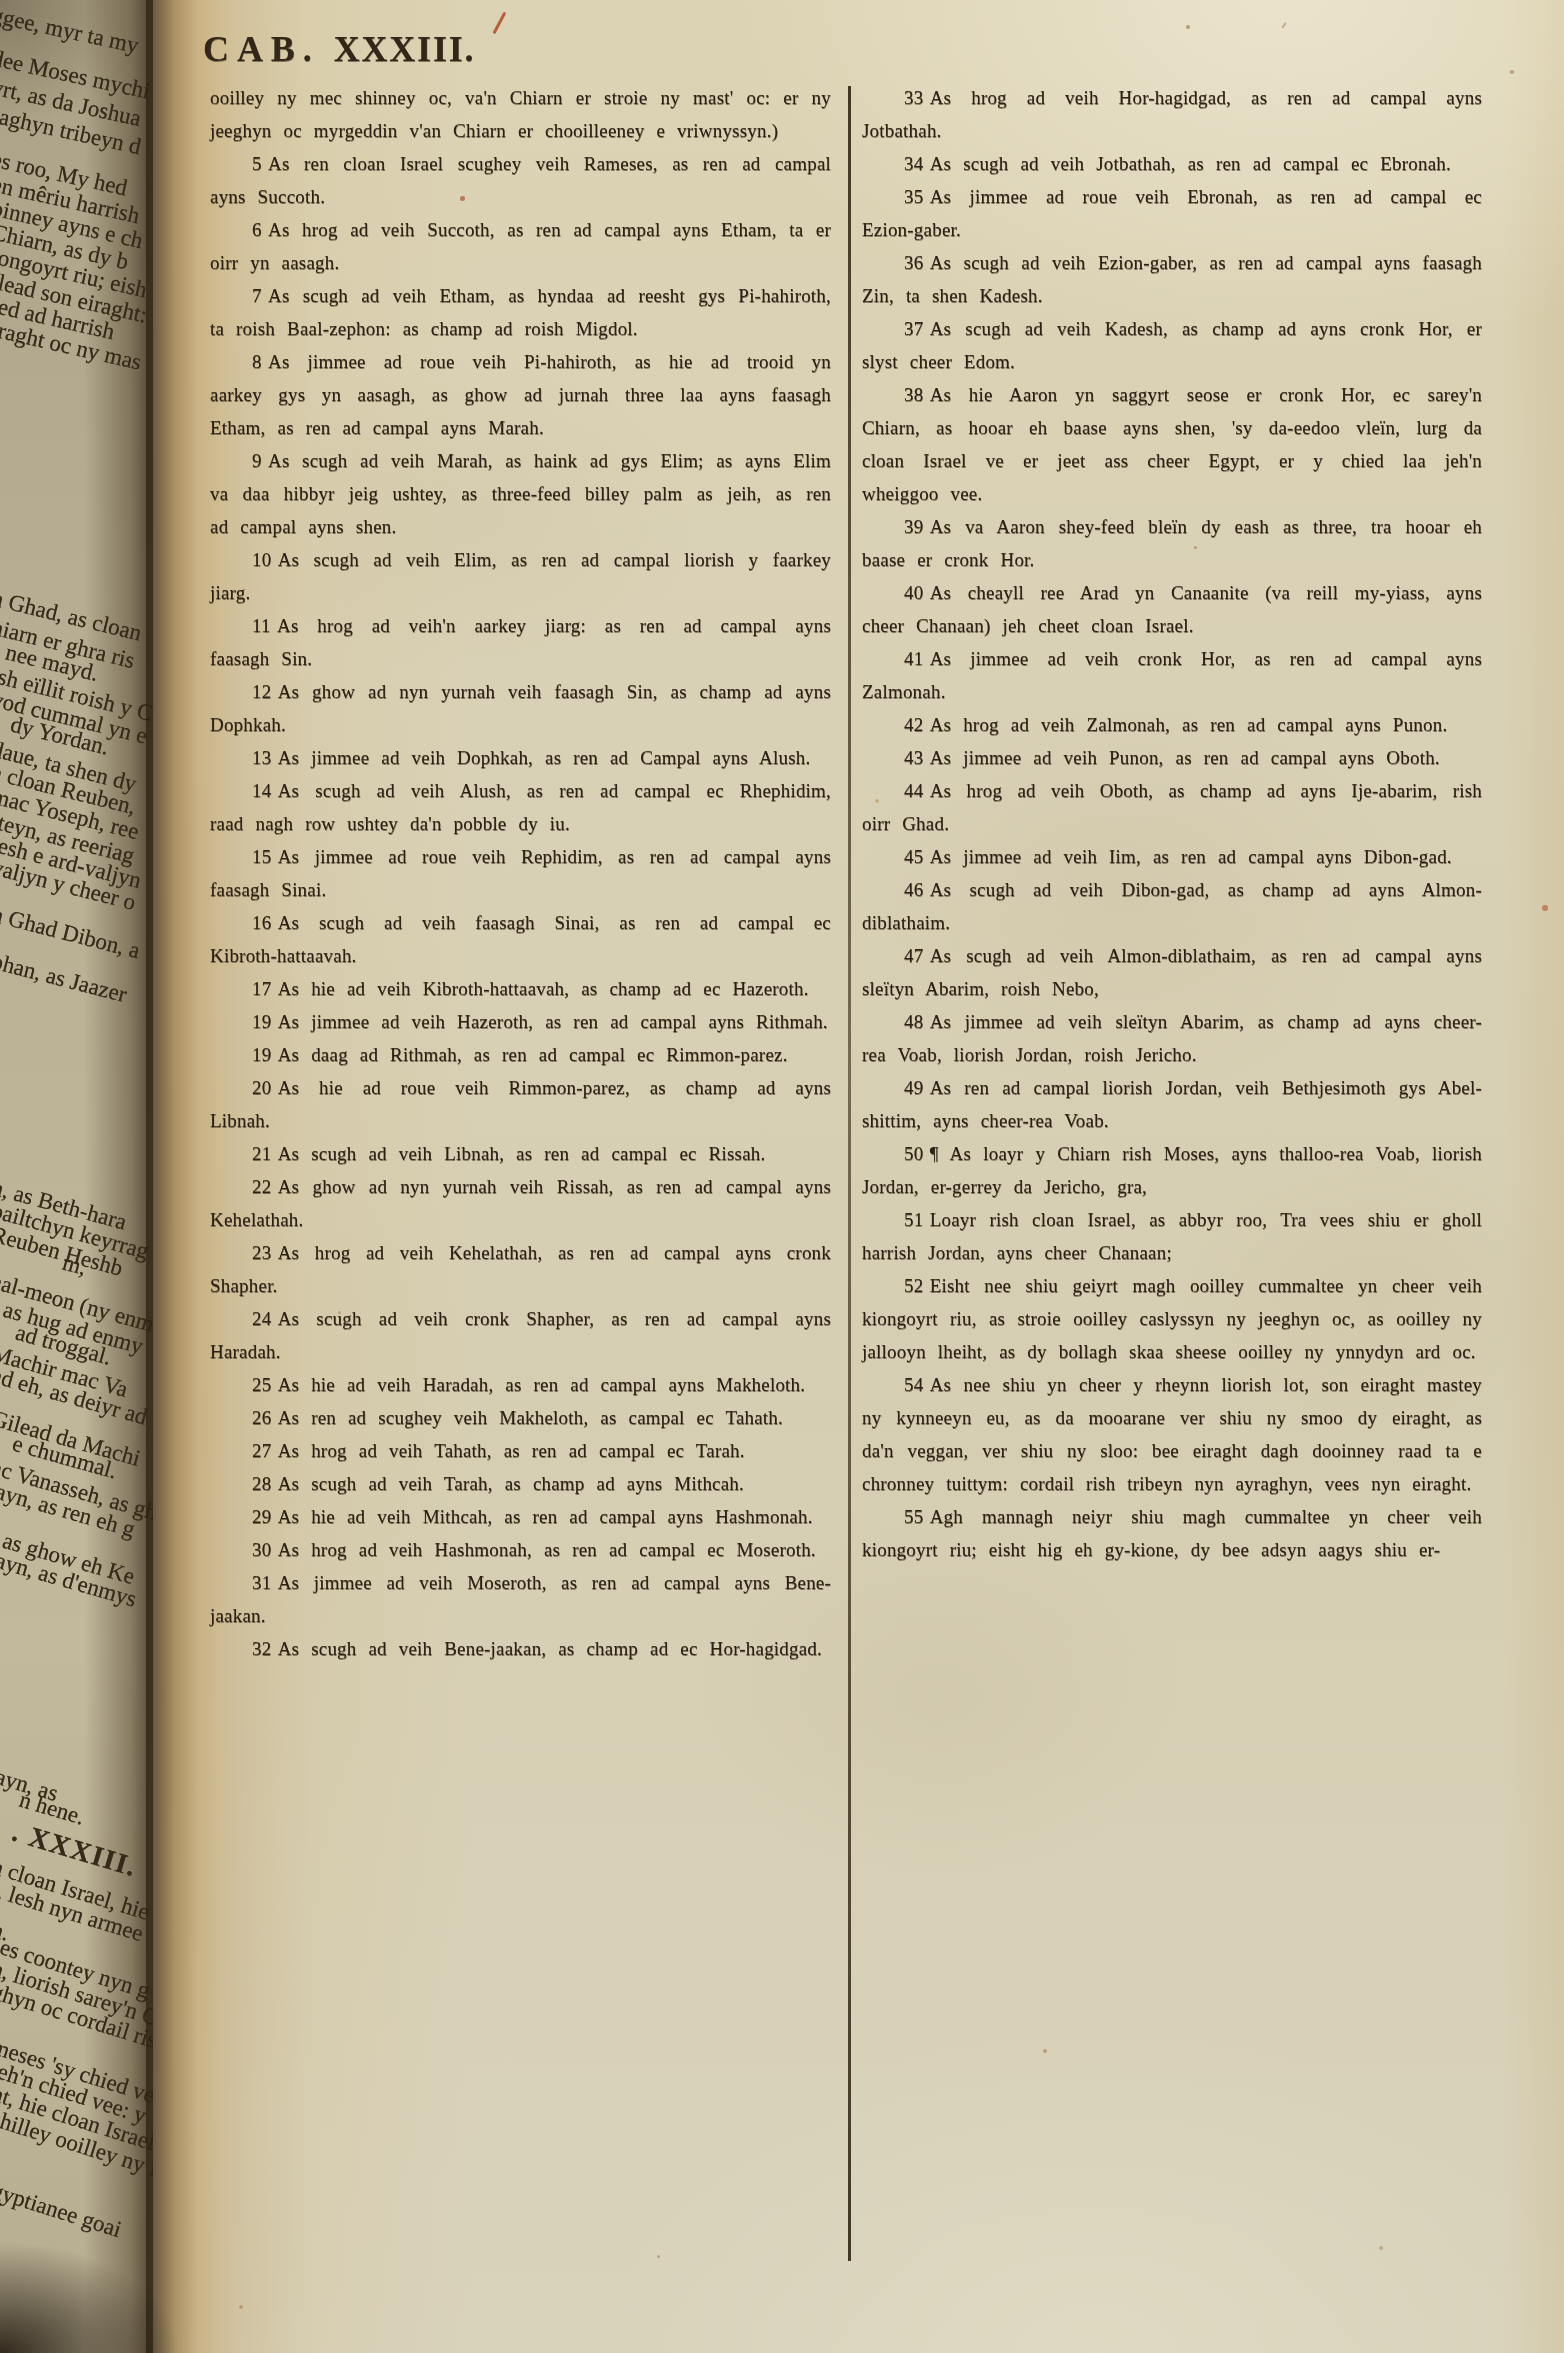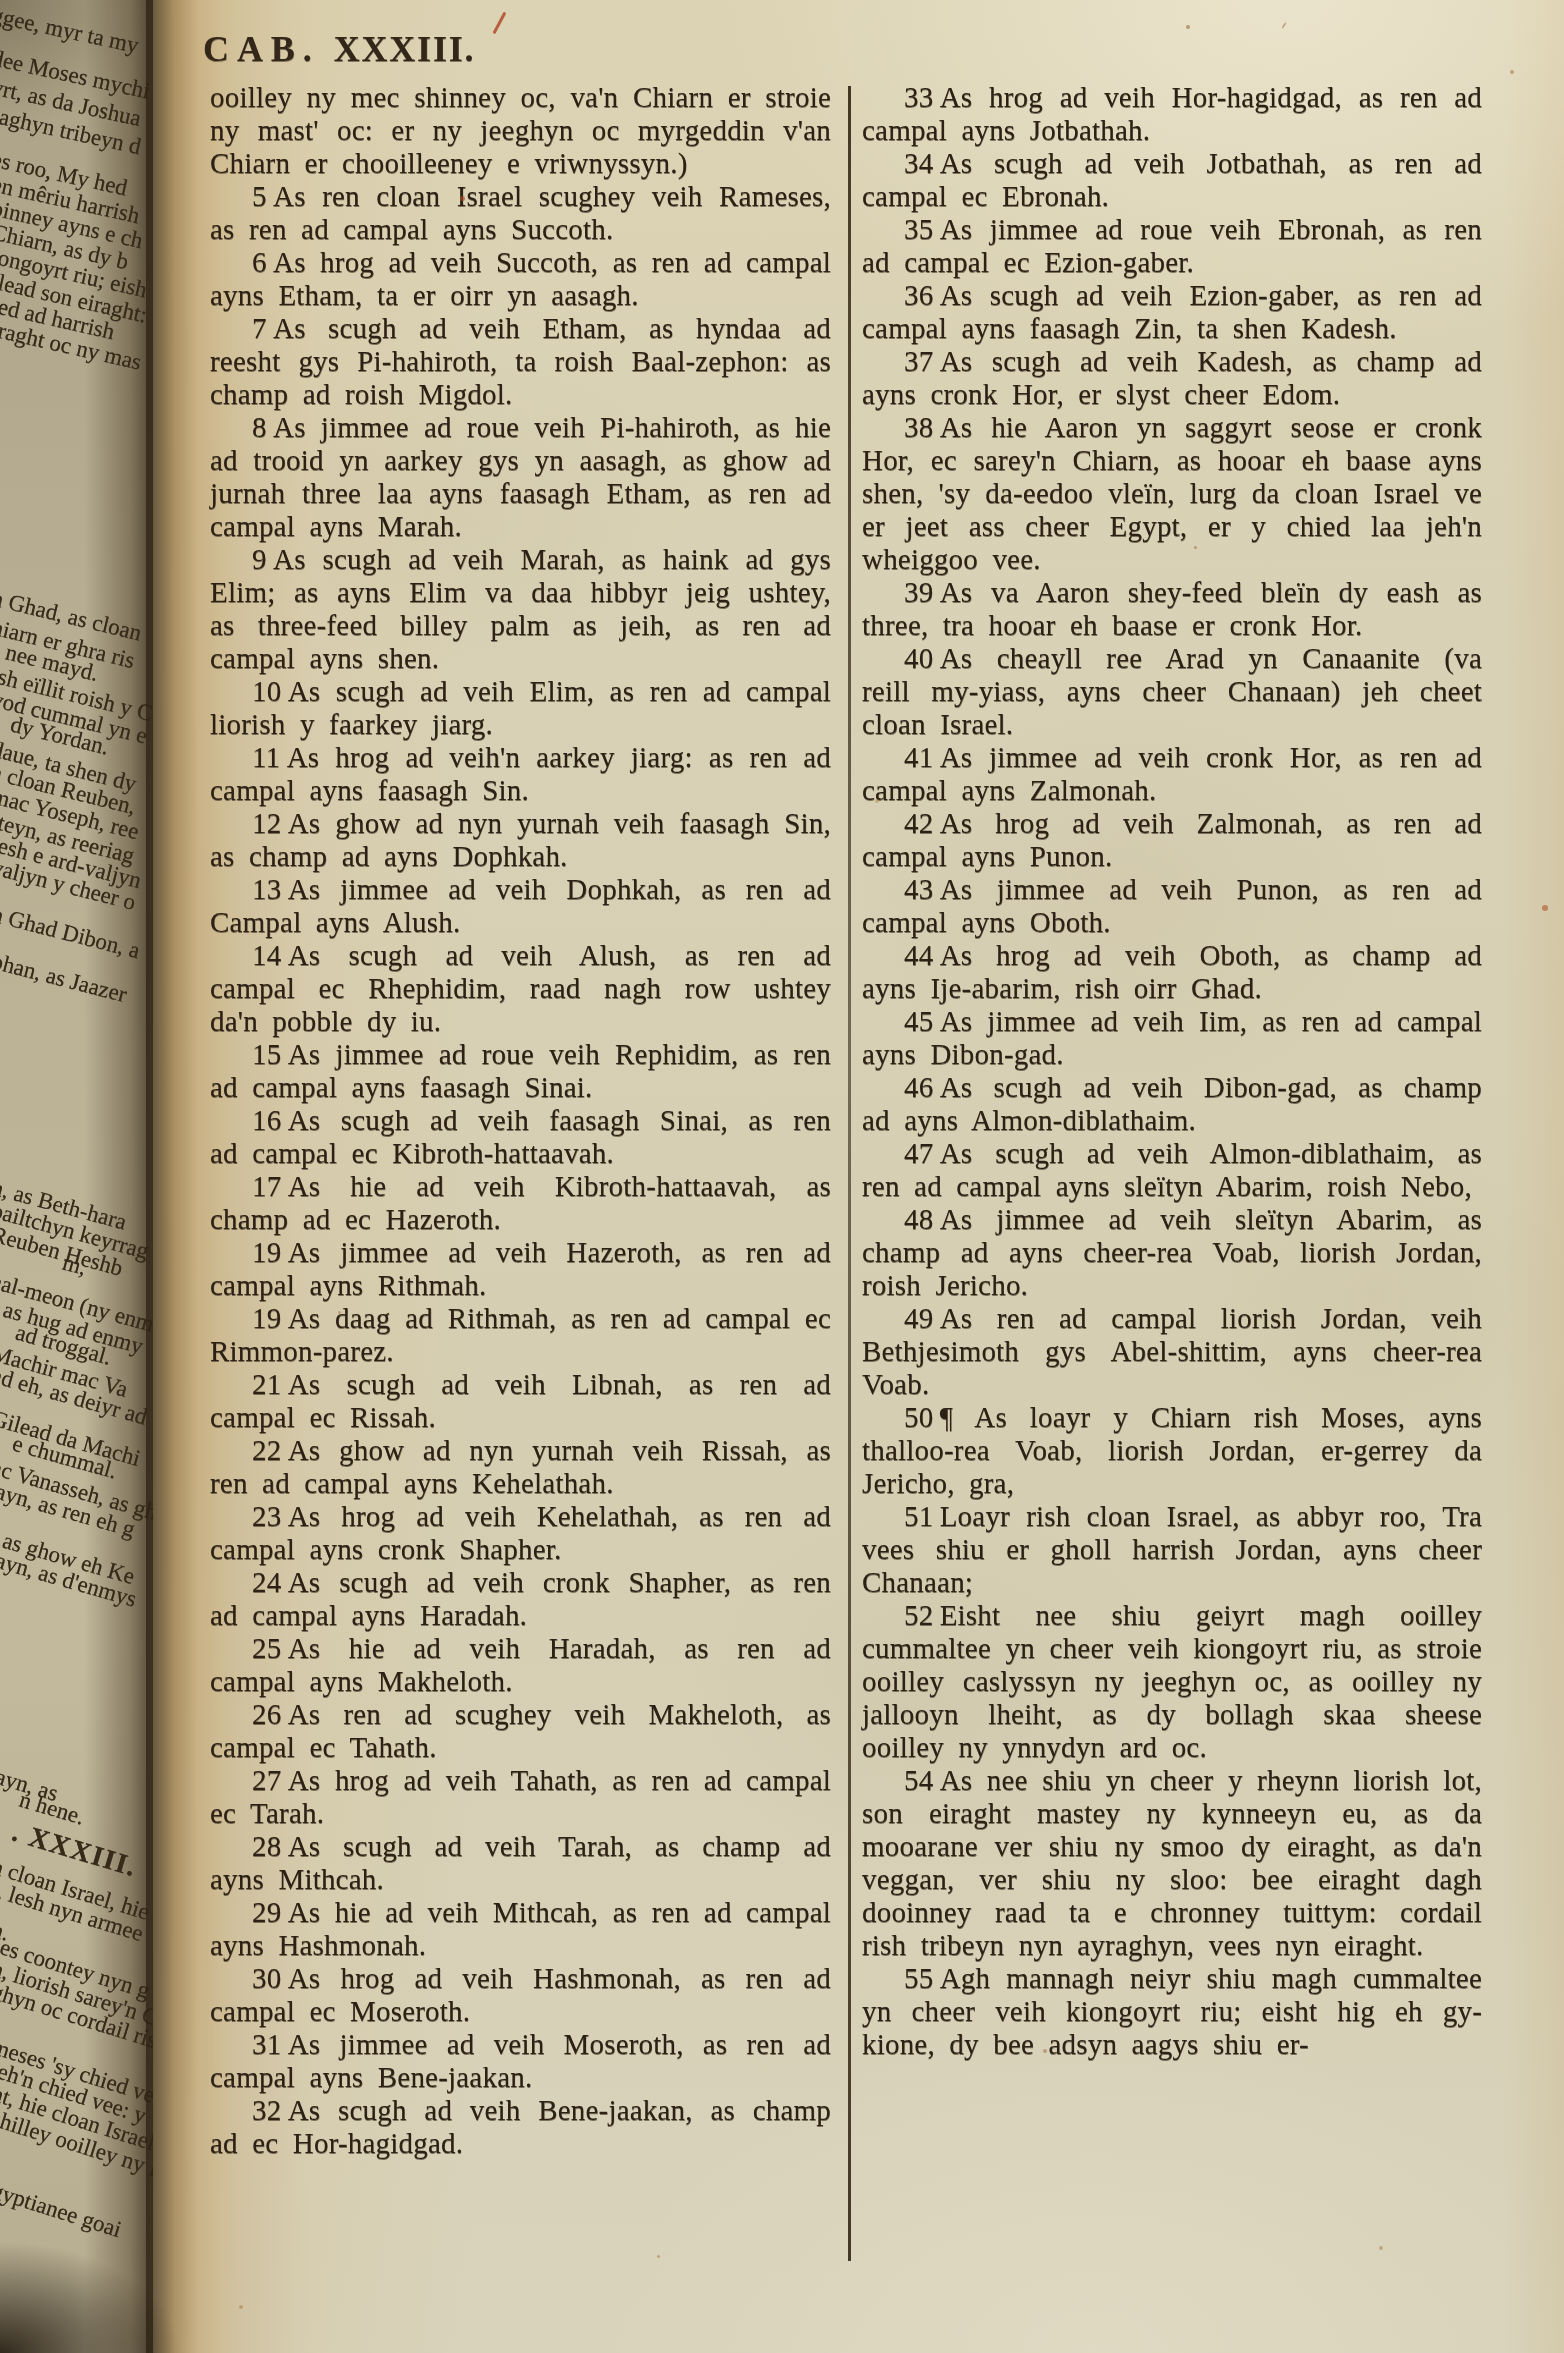--- a/index.html
+++ b/index.html
@@ -37,21 +37,21 @@
   
   .header{position:absolute;left:203px;top:28px;width:1344px;text-align:left;
           font-size:36px;font-weight:bold;color:#33271a;
           text-shadow:0.3px 0.5px 0.6px rgba(45,32,18,.5);}
   .header .cab{letter-spacing:.22em;}
   .header .chap{letter-spacing:.05em;margin-left:14px;}
 
   .col{position:absolute;top:81px;}
   #col-left{left:210px;width:621px;}
   #col-right{left:862px;width:620px;}
-  .verse{margin:0;text-align:justify;text-indent:42px;font-size:29px;line-height:33px;
+  .verse{margin:0;text-align:justify;text-indent:42px;font-size:19px;line-height:33px;
          color:#2c2114;letter-spacing:0.2px;word-spacing:7px;
          text-shadow:0.3px 0.5px 0.6px rgba(45,32,18,.55);}
   .verse.cont{text-indent:0;}
   .vnum{padding-right:6.3px;}
 
   .divider{position:absolute;left:848px;top:86px;width:3.1px;height:2175px;
            background:linear-gradient(180deg, rgba(50,38,20,.9), rgba(50,38,20,.6) 45%,
            rgba(50,38,20,.9));filter:blur(0.3px);}
 
   
@@ -151,20 +151,21 @@
       <p class="verse"><span class="vnum">10</span><span>As scugh ad veih Elim, as ren ad campal liorish y faarkey jiarg.</span></p>
       <p class="verse"><span class="vnum">11</span><span>As hrog ad veih'n aarkey jiarg: as ren ad campal ayns faasagh Sin.</span></p>
       <p class="verse"><span class="vnum">12</span><span>As ghow ad nyn yurnah veih faasagh Sin, as champ ad ayns Dophkah.</span></p>
       <p class="verse"><span class="vnum">13</span><span>As jimmee ad veih Dophkah, as ren ad Campal ayns Alush.</span></p>
       <p class="verse"><span class="vnum">14</span><span>As scugh ad veih Alush, as ren ad campal ec Rhephidim, raad nagh row ushtey da'n pobble dy iu.</span></p>
       <p class="verse"><span class="vnum">15</span><span>As jimmee ad roue veih Rephidim, as ren ad campal ayns faasagh Sinai.</span></p>
       <p class="verse"><span class="vnum">16</span><span>As scugh ad veih faasagh Sinai, as ren ad campal ec Kibroth-hattaavah.</span></p>
       <p class="verse"><span class="vnum">17</span><span>As hie ad veih Kibroth-hattaavah, as champ ad ec Hazeroth.</span></p>
       <p class="verse"><span class="vnum">19</span><span>As jimmee ad veih Hazeroth, as ren ad campal ayns Rithmah.</span></p>
       <p class="verse"><span class="vnum">19</span><span>As daag ad Rithmah, as ren ad campal ec Rimmon-parez.</span></p>
+      <p class="verse"><span class="vnum">20</span><span>As hie ad roue veih Rimmon-parez, as champ ad ayns Libnah.</span></p>
       <p class="verse"><span class="vnum">21</span><span>As scugh ad veih Libnah, as ren ad campal ec Rissah.</span></p>
       <p class="verse"><span class="vnum">22</span><span>As ghow ad nyn yurnah veih Rissah, as ren ad campal ayns Kehelathah.</span></p>
       <p class="verse"><span class="vnum">23</span><span>As hrog ad veih Kehelathah, as ren ad campal ayns cronk Shapher.</span></p>
       <p class="verse"><span class="vnum">24</span><span>As scugh ad veih cronk Shapher, as ren ad campal ayns Haradah.</span></p>
       <p class="verse"><span class="vnum">25</span><span>As hie ad veih Haradah, as ren ad campal ayns Makheloth.</span></p>
       <p class="verse"><span class="vnum">26</span><span>As ren ad scughey veih Makheloth, as campal ec Tahath.</span></p>
       <p class="verse"><span class="vnum">27</span><span>As hrog ad veih Tahath, as ren ad campal ec Tarah.</span></p>
       <p class="verse"><span class="vnum">28</span><span>As scugh ad veih Tarah, as champ ad ayns Mithcah.</span></p>
       <p class="verse"><span class="vnum">29</span><span>As hie ad veih Mithcah, as ren ad campal ayns Hashmonah.</span></p>
       <p class="verse"><span class="vnum">30</span><span>As hrog ad veih Hashmonah, as ren ad campal ec Moseroth.</span></p>

